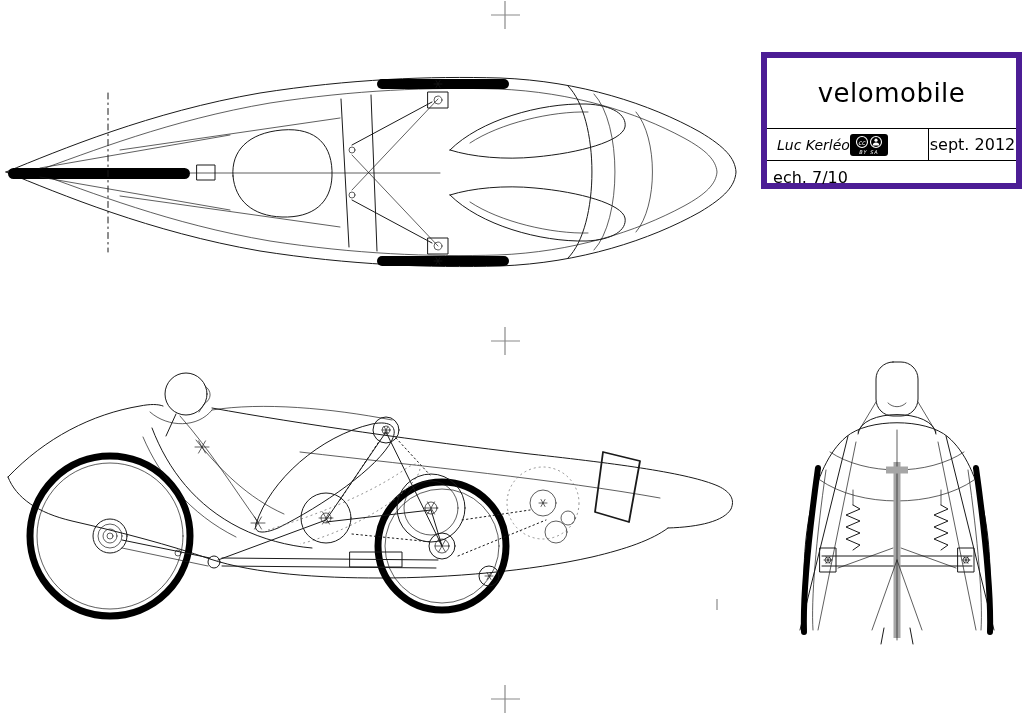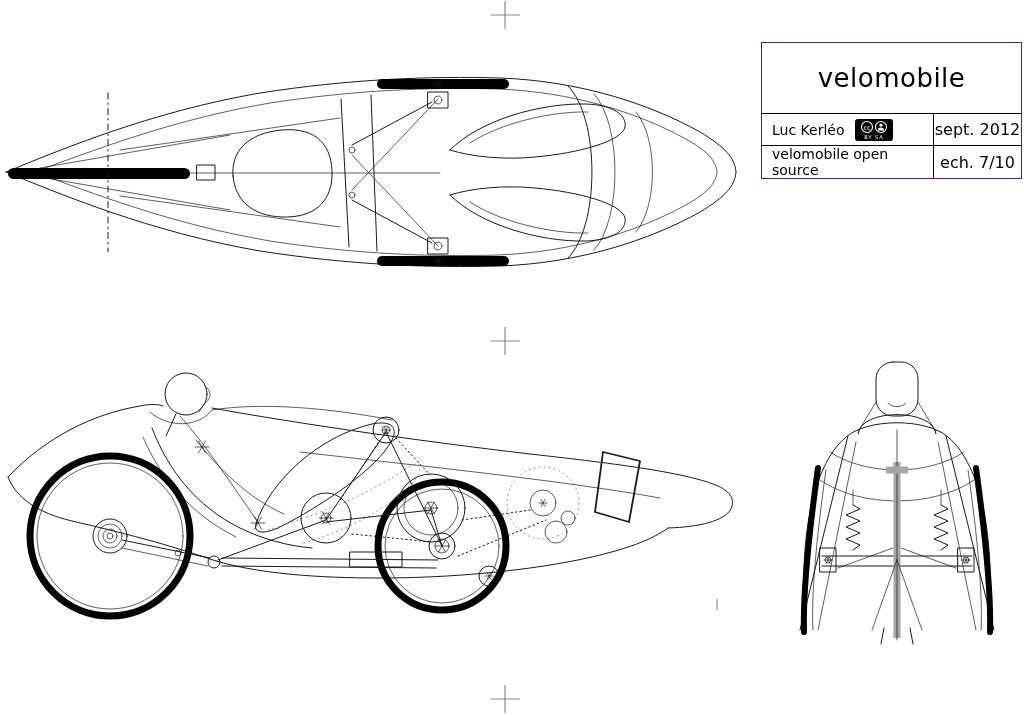--- a/index.html
+++ b/index.html
@@ -14,28 +14,28 @@
   .heavy{fill:none;stroke:#000;stroke-width:7;}
   .heavy2{fill:none;stroke:#000;stroke-width:6;stroke-linecap:round;}
   .fillb{fill:#000;stroke:none;}
   .dash{stroke-dasharray:6 4 1.5 4;}
   .dot{stroke-dasharray:1.5 3;}
   .ghost{fill:none;stroke:#777;stroke-width:.8;stroke-dasharray:2 3;}
   .mark{fill:none;stroke:#8a8a8a;stroke-width:1.2;}
   .gmast{fill:none;stroke:#a6a6a6;stroke-width:7;stroke-linecap:butt;}
 
   
-  .title-block{position:absolute;left:761px;top:42px;width:261px;height:137px;
-               border:1px solid #4c1d95;background:#fff;box-sizing:border-box;}
+  .title-block{position:absolute;left:761px;top:52px;width:261px;height:137px;
+               border:6px solid #4c1d95;background:#fff;box-sizing:border-box;}
   .tb-title{height:71px;border-bottom:1px solid #000;display:flex;align-items:center;
             justify-content:center;font-size:26px;letter-spacing:.5px;box-sizing:border-box;}
   .tb-row{display:flex;height:32px;box-sizing:border-box;}
   .tb-row.first{border-bottom:1px solid #000;}
   .cell-l{flex:1;border-right:1px solid #000;display:flex;align-items:center;
-          padding-left:10px;font-size:14px;box-sizing:border-box;gap:10px;}
+          padding-left:10px;font-size:14px;box-sizing:border-box;font-style:italic;}
   .cell-r{width:87px;display:flex;align-items:center;justify-content:center;
           font-size:16px;box-sizing:border-box;}
   .cc-badge{display:inline-flex;}
 </style>
 </head>
 <body>
 
 <div class="sheet">
 
   <svg class="drawing" viewBox="0 0 1024 715">
@@ -251,18 +251,17 @@
             <circle cx="26" cy="8" r="5.5" fill="none" stroke="#fff" stroke-width="1.1"></circle>
             <circle cx="26" cy="6.2" r="1.6" fill="#fff"></circle>
             <path d="M22.8,11.4 a3.2,2.8 0 0 1 6.4,0 Z" fill="#fff"></path>
             <text x="19" y="19.5" font-size="5" fill="#fff" text-anchor="middle" letter-spacing="1" font-family="DejaVu Sans, sans-serif">BY SA</text>
           </svg>
         </span>
       </div>
       <div class="cell-r">sept. 2012</div>
     </div>
     <div class="tb-row">
-      <div class="cell-l">velomobile open source</div>
       <div class="cell-r">ech. 7/10</div>
     </div>
   </div>
 
 </div>
 
 </body></html>

